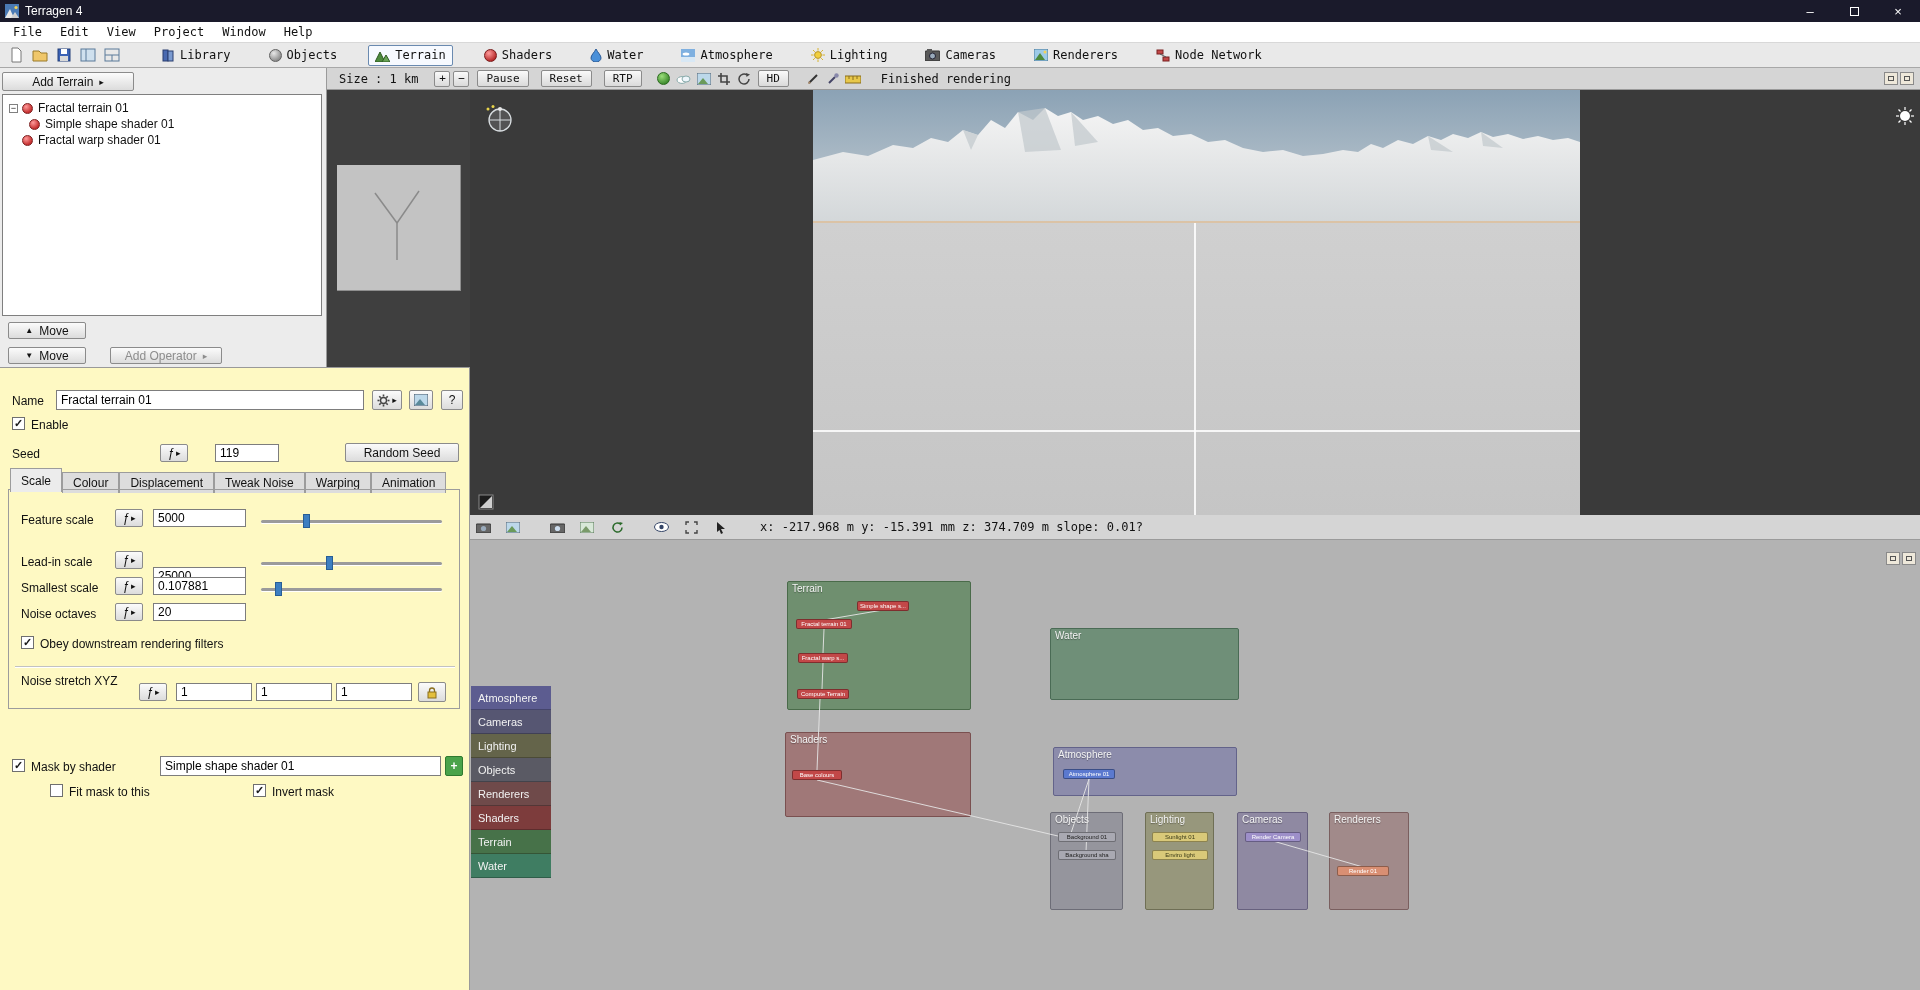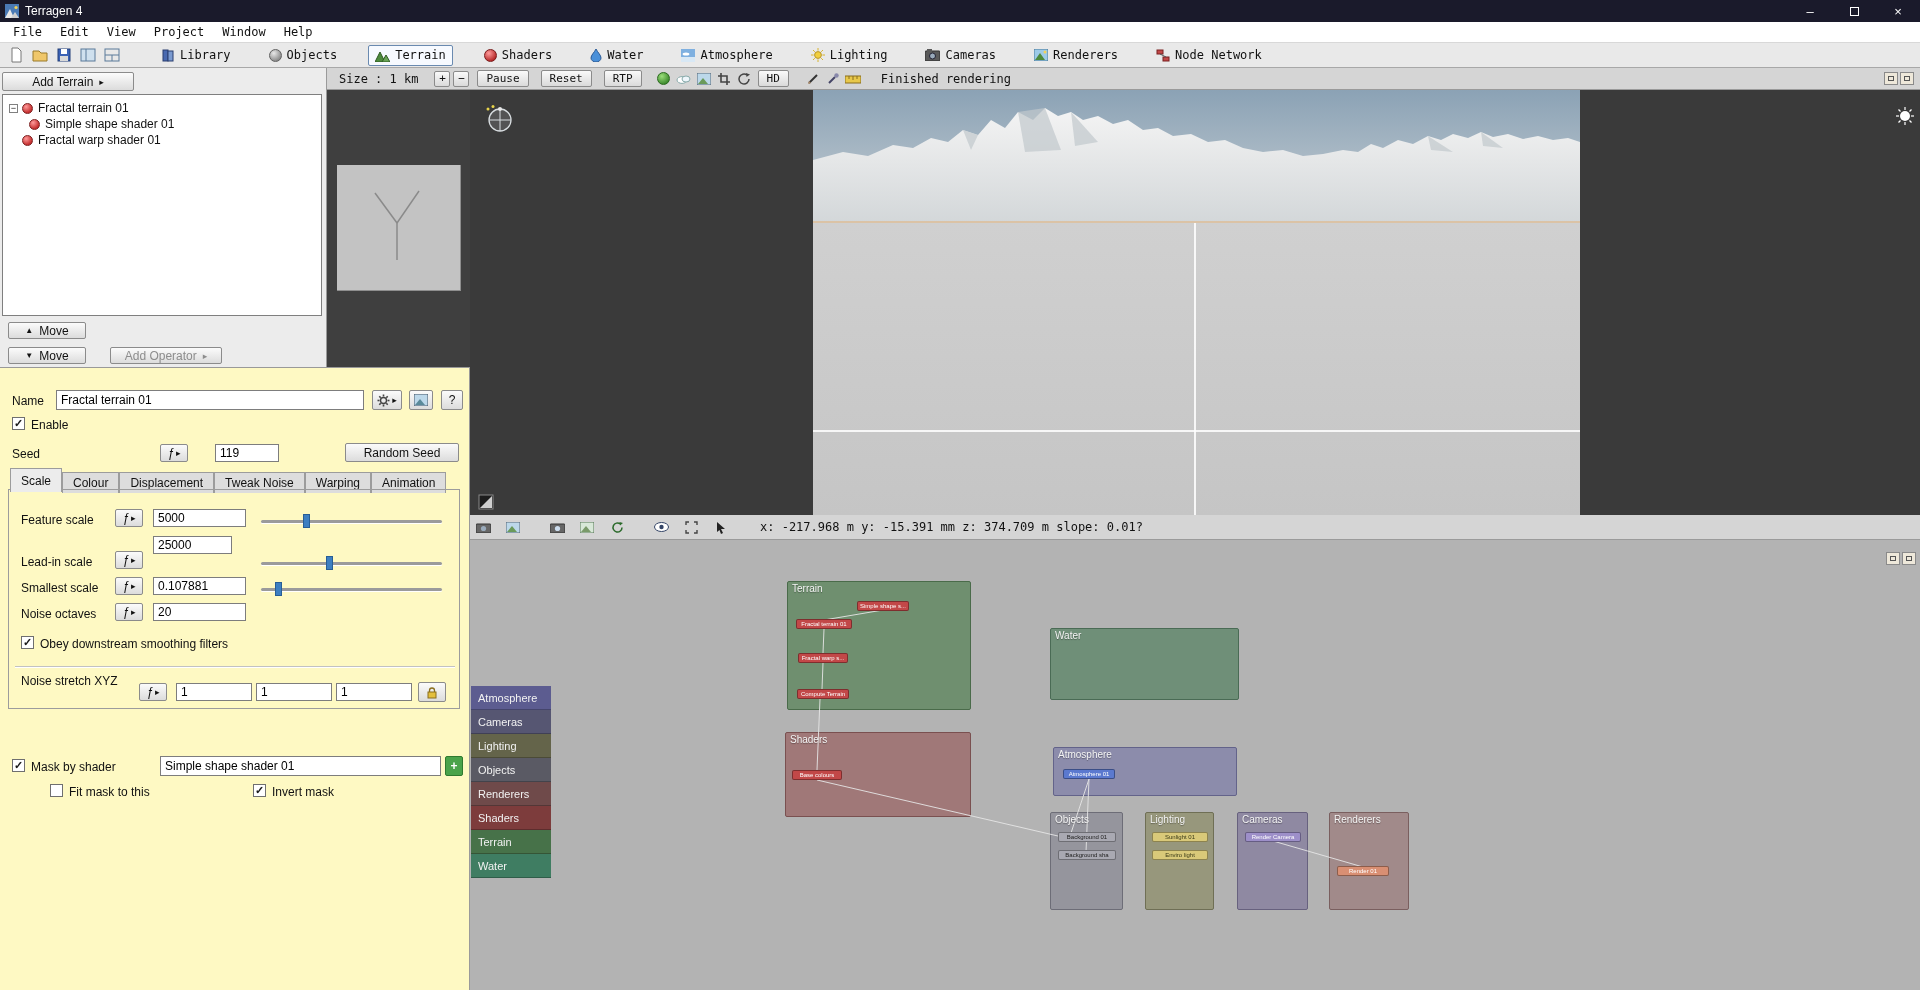--- a/index.html
+++ b/index.html
@@ -524,21 +524,21 @@
     <input class="inp abs" style="left: 144px; top: 19px; width: 93px; height: 18px;" value="5000">
     <span class="track abs" style="left:252px;top:30px;width:181px;">
         <span class="handle" style="left: 23%;"></span>
       </span>
 
     <span class="abs" style="left:12px;top:65px;">Lead-in scale</span>
     <span class="btn fx-btn abs" style="left:106px;top:61px;gap:2px;">
         <span style="font-style:italic;">ƒ</span>
         <span class="arrow">▸</span>
       </span>
-    <input class="inp abs" style="left: 144px; top: 46px; width: 79px; height: 18px;" value="25000">
+    <input class="inp abs" style="left: 144px; top: 77px; width: 93px; height: 18px;" value="25000">
     <span class="track abs" style="left:252px;top:72px;width:181px;">
         <span class="handle" style="left: 36%;"></span>
       </span>
 
     <span class="abs" style="left:12px;top:91px;">Smallest scale</span>
     <span class="btn fx-btn abs" style="left:106px;top:87px;gap:2px;">
         <span style="font-style:italic;">ƒ</span>
         <span class="arrow">▸</span>
       </span>
     <input class="inp abs" style="left: 144px; top: 87px; width: 93px; height: 18px;" value="0.107881">
@@ -549,21 +549,21 @@
     <span class="abs" style="left:12px;top:117px;">Noise octaves</span>
     <span class="btn fx-btn abs" style="left:106px;top:113px;gap:2px;">
         <span style="font-style:italic;">ƒ</span>
         <span class="arrow">▸</span>
       </span>
     <input class="inp abs" style="left: 144px; top: 113px; width: 93px; height: 18px;" value="20">
 
     <span class="chk abs" style="left:12px;top:146px;">
         <span>✓</span>
       </span>
-    <span class="abs" style="left:31px;top:147px;">Obey downstream smoothing filters</span>
+    <span class="abs" style="left:31px;top:147px;">Obey downstream rendering filters</span>
 
     <div class="divider" style="top:176px;"></div>
 
     <span class="abs" style="left:12px;top:184px;">Noise stretch XYZ</span>
     <span class="btn fx-btn abs" style="left:130px;top:193px;gap:2px;">
         <span style="font-style:italic;">ƒ</span>
         <span class="arrow">▸</span>
       </span>
     <input class="inp abs" style="left: 167px; top: 193px; width: 76px; height: 18px;" value="1">
     <input class="inp abs" style="left: 247px; top: 193px; width: 76px; height: 18px;" value="1">

